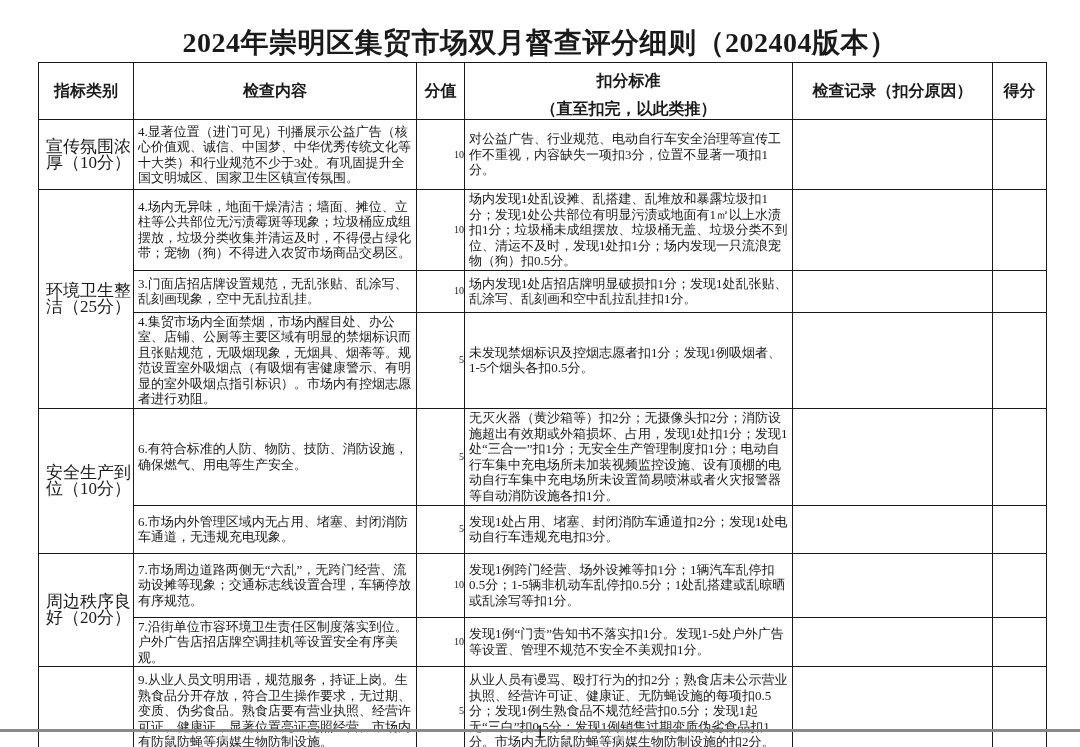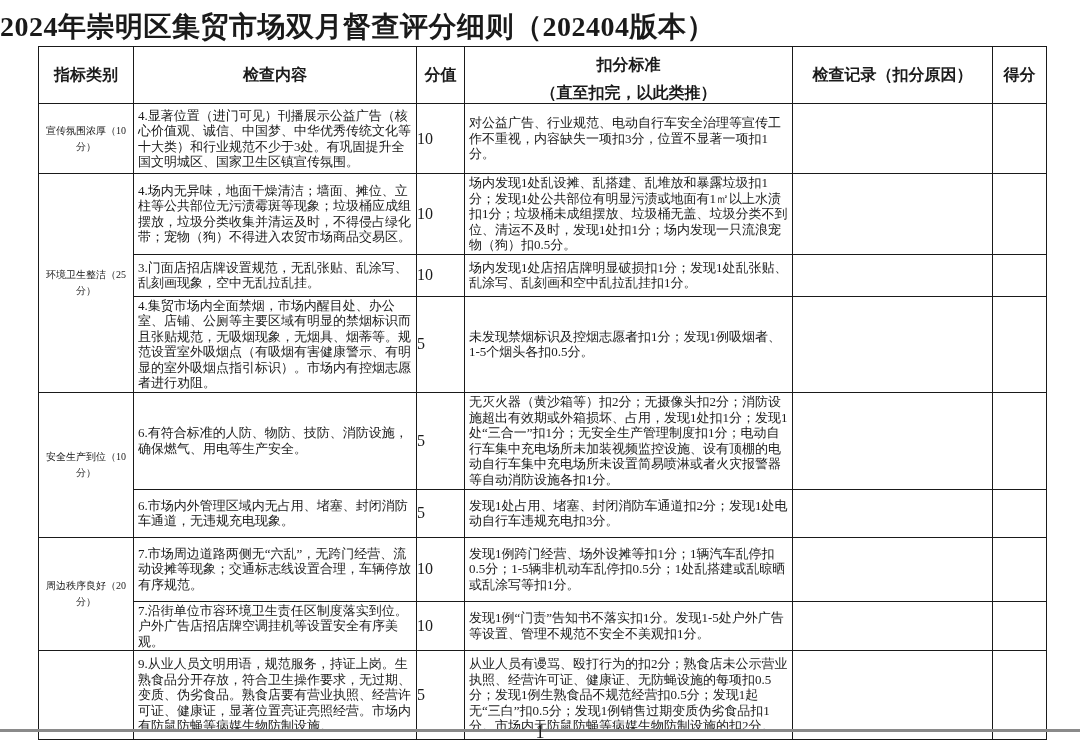--- a/index.html
+++ b/index.html
@@ -10,22 +10,22 @@
     width: 1080px;
   }
   .page {
     position: relative;
     width: 1080px;
     height: 747px;
     background: #fff;
     overflow: hidden;
   }
   .doc-title {
-    padding-top: 8px;
-    text-align: left;
+    padding-top: 24px;
+    text-align: center;
     font-size: 28px;
     font-weight: 700;
     letter-spacing: 0.5px;
   }
   .market-name {
     margin: 9px 0 6px 38px;
     font-size: 17px;
     font-weight: 700;
   }
   table.score-table {
@@ -47,31 +47,31 @@
   }
   .score-table thead th {
     height: 48px;
     font-size: 16px;
     font-weight: 700;
     text-align: center;
     line-height: 1.25;
   }
   .score-table td { font-size: 13px; line-height: 15.5px; }
   td.cell-cat {
-    text-align: center;
-    font-size: 10px;
+    text-align: right;
+    font-size: 17px;
     padding: 4px 2px;
   }
   td.cell-content, td.cell-deduct {
     text-align: left;
     padding: 1px 4px;
   }
   td.cell-score {
-    text-align: left;
-    font-size: 16px;
+    text-align: right;
+    font-size: 10px;
     margin-top: 11px;
   }
   .dh-sub { font-weight: 700; margin-top: 8px; }
   .bottom-shadow {
     position: absolute;
     left: 0;
     top: 729px;
     width: 1080px;
     height: 3px;
     background: #8a8a8a;

